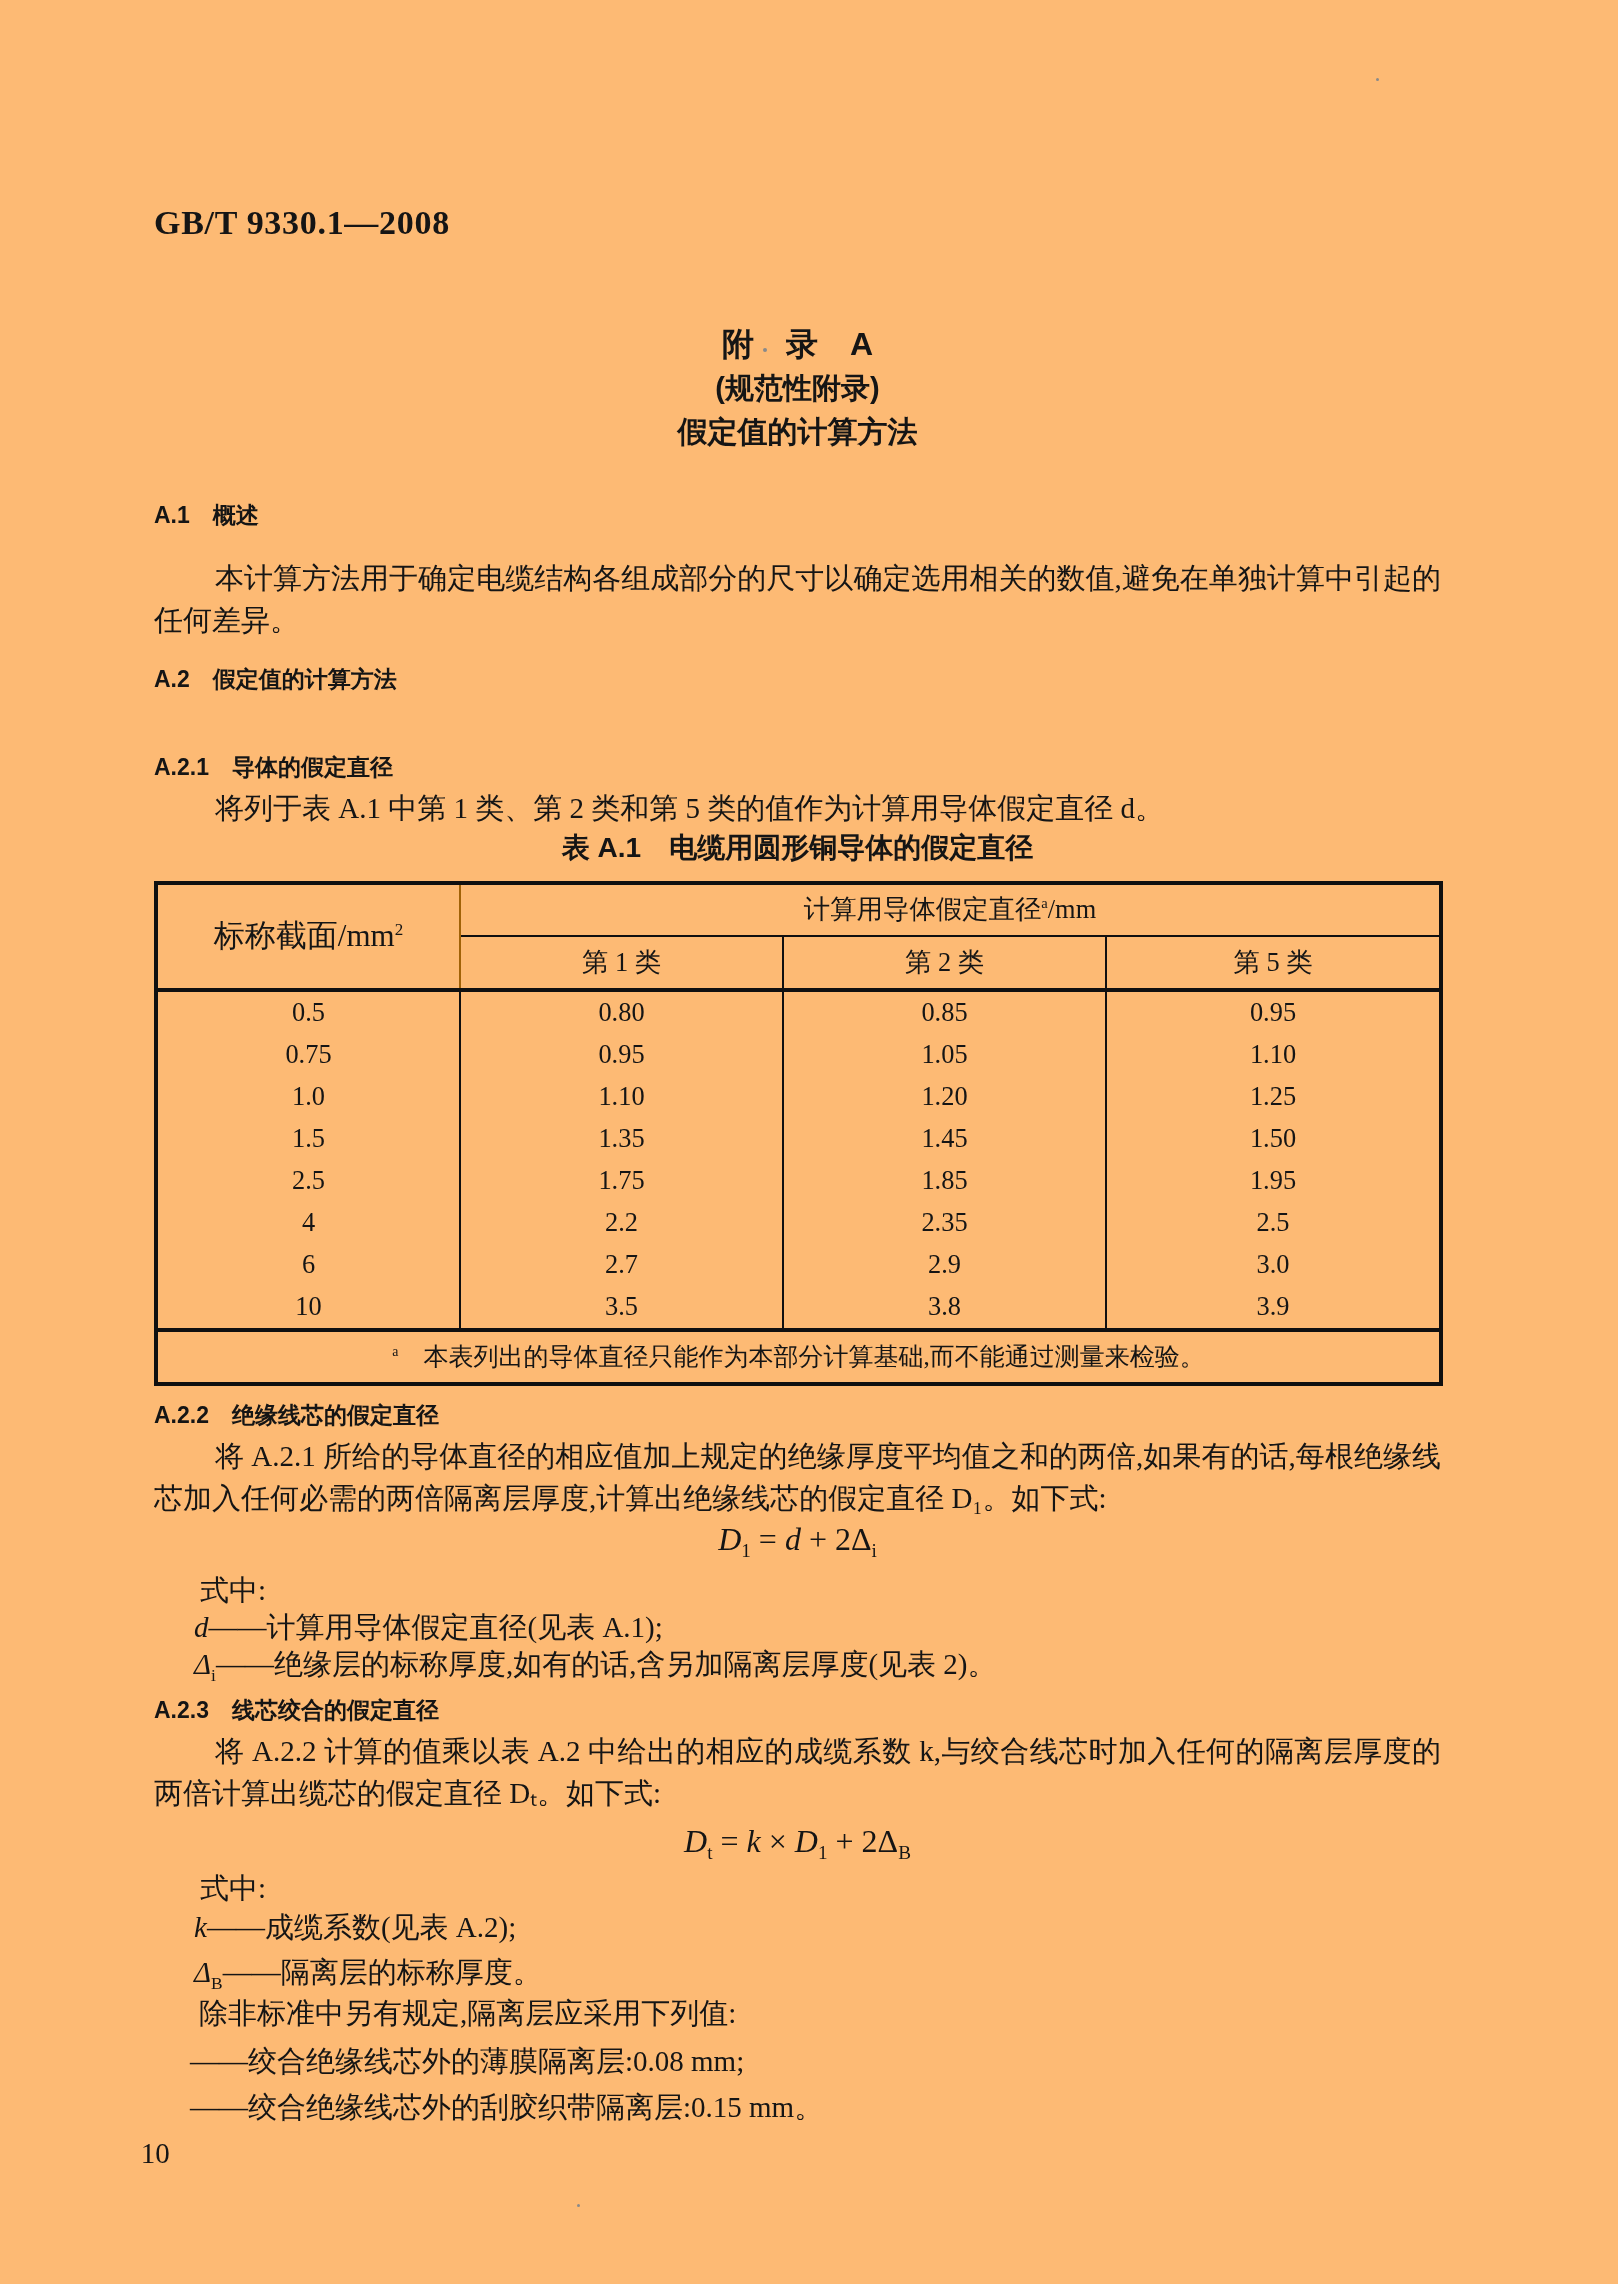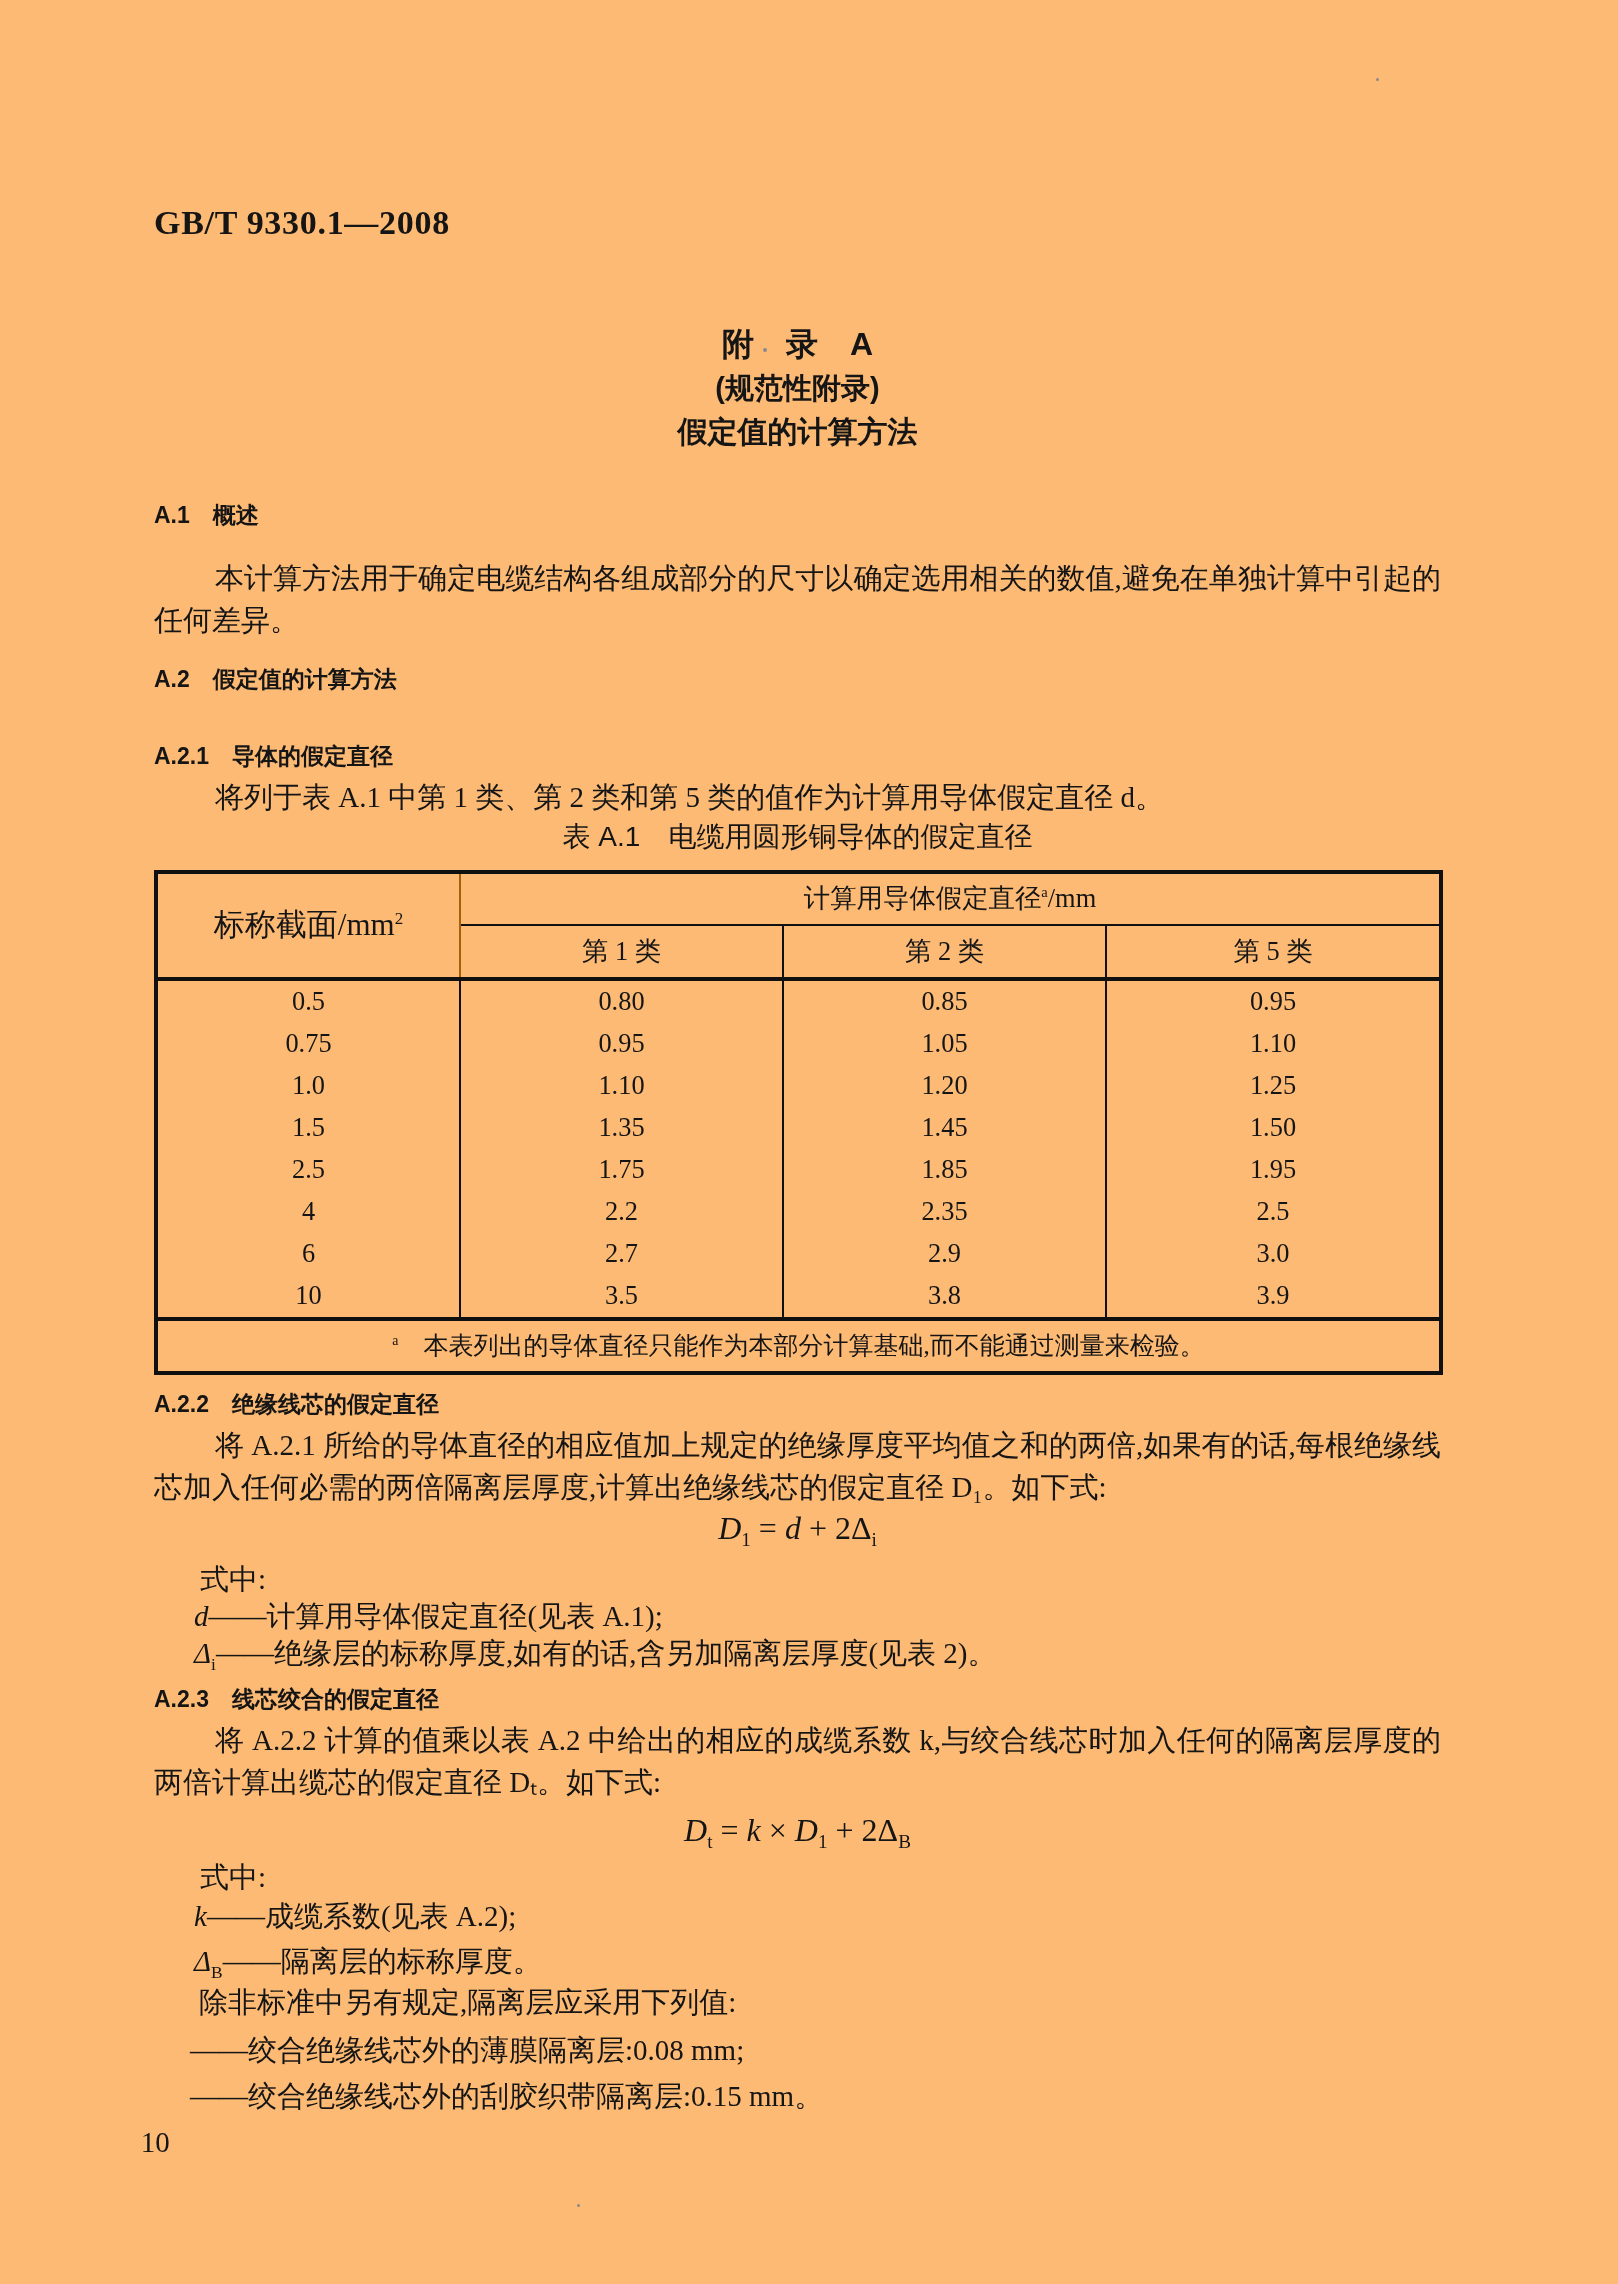--- a/index.html
+++ b/index.html
@@ -35,21 +35,21 @@
   }
   .para {
     margin:0;
     font-size:29px; line-height:42px;
     text-align:justify;
     text-indent:61px;
   }
   .caption {
     margin:0; text-align:center;
     font-family:"Liberation Sans",sans-serif;
-    font-weight:normal; font-size:28px; line-height:37px;
+    font-weight:bold; font-size:28px; line-height:37px;
   }
 
   table.t {
     border-collapse:collapse;
     table-layout:fixed;
     width:1286px;
     margin-top:14.5px;
     font-size:26.4px;
   }
   table.t th, table.t td { padding:0; text-align:center; font-weight:normal; vertical-align:middle; }
@@ -100,21 +100,21 @@
       <div class="title-l1">附　录　A</div>
       <div class="title-l2">(规范性附录)</div>
       <div class="title-l3">假定值的计算方法</div>
     </div>
 
     <div class="h2" style="margin-top:41px;">A.1　概述</div>
     <p class="para" style="margin-top:22.4px;">本计算方法用于确定电缆结构各组成部分的尺寸以确定选用相关的数值,避免在单独计算中引起的任何差异。</p>
 
     <div class="h2" style="margin-top:18px;">A.2　假定值的计算方法</div>
 
-    <div class="h2" style="margin-top:37px;">A.2.1　导体的假定直径</div>
+    <div class="h2" style="margin-top:48px;">A.2.1　导体的假定直径</div>
     <p class="para">将列于表 A.1 中第 1 类、第 2 类和第 5 类的值作为计算用导体假定直径 d。</p>
 
     <div class="caption">表 A.1　电缆用圆形铜导体的假定直径</div>
 
     <table class="t">
       <colgroup>
         <col style="width:304px">
           <col style="width:323px">
           <col style="width:323px">
           <col style="width:335px">

